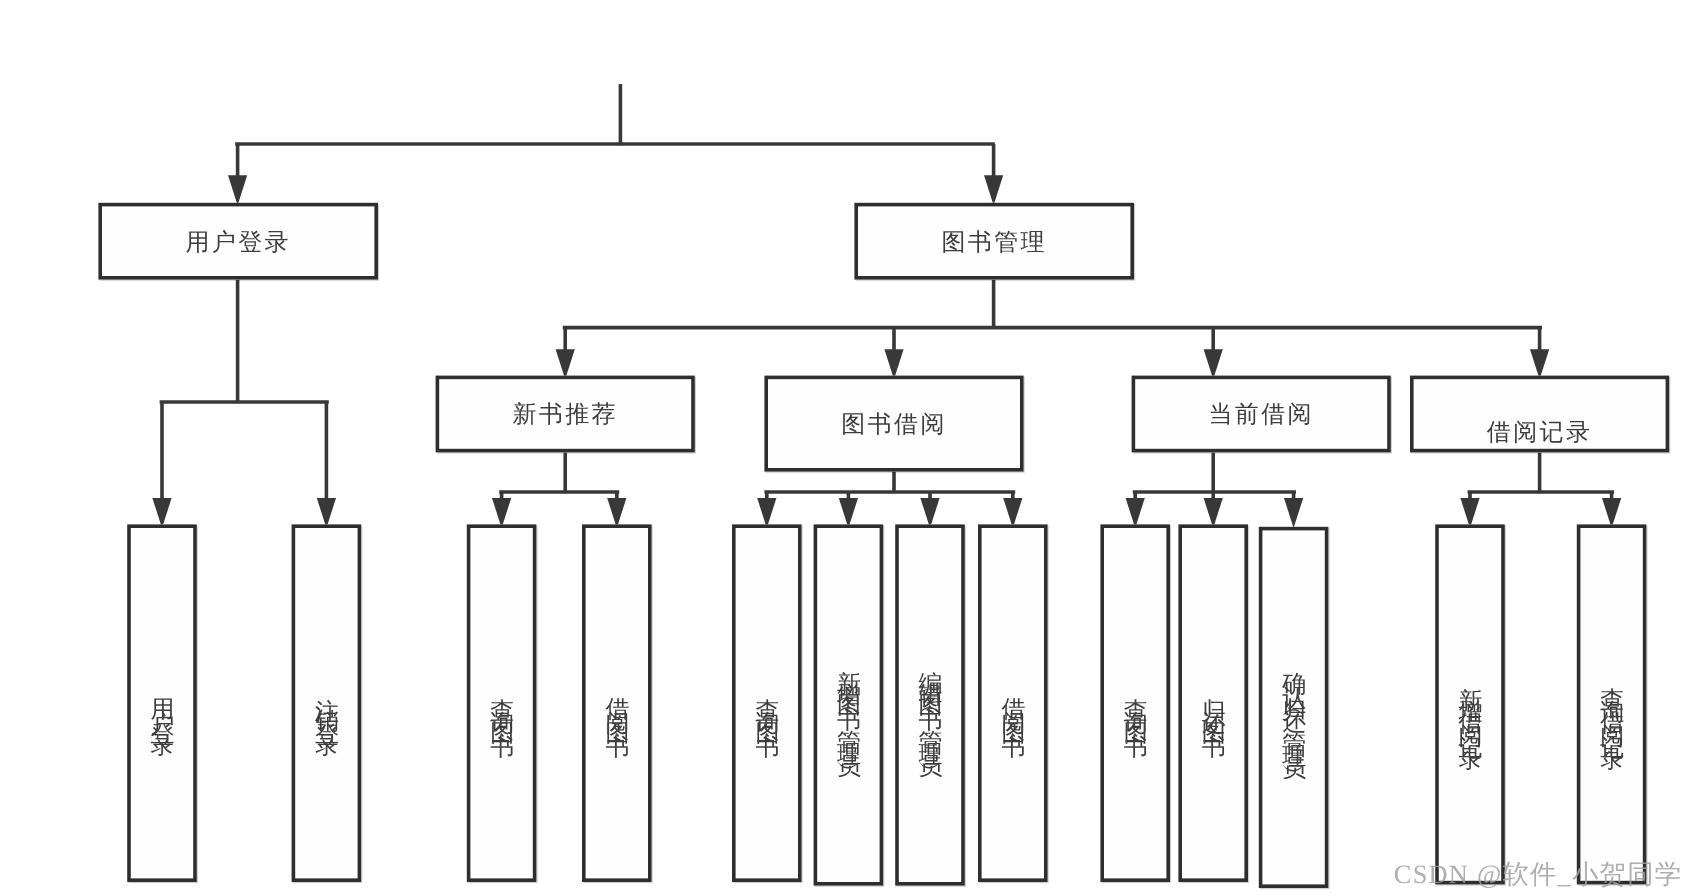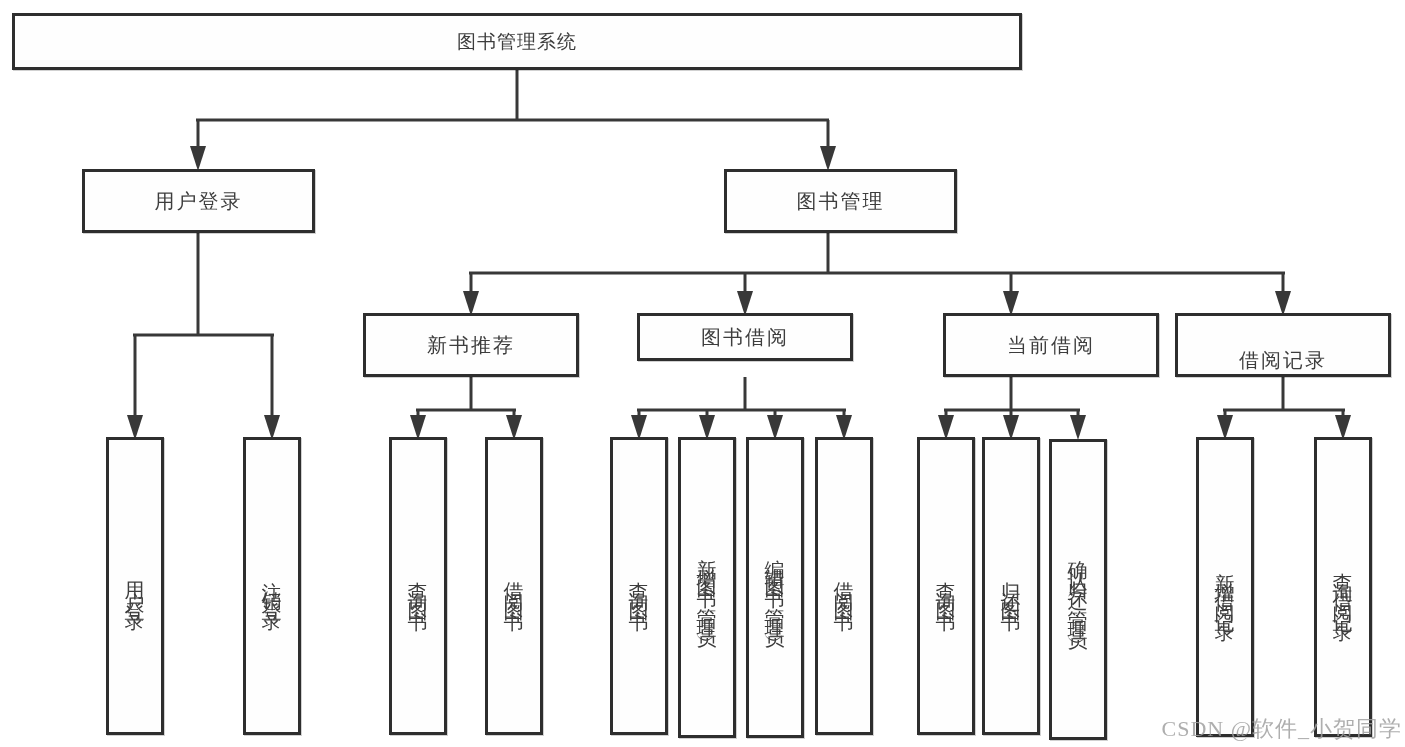--- a/index.html
+++ b/index.html
@@ -95,35 +95,32 @@
       <line x1="1011" y1="410" x2="1011" y2="428" stroke="#383838" stroke-width="3"></line>
       <polygon points="1003,415 1019,415 1011,440" fill="#383838"></polygon>
       <line x1="1078" y1="410" x2="1078" y2="428" stroke="#383838" stroke-width="3"></line>
       <polygon points="1070,415 1086,415 1078,440" fill="#383838"></polygon>
       <line x1="1225" y1="410" x2="1225" y2="428" stroke="#383838" stroke-width="3"></line>
       <polygon points="1217,415 1233,415 1225,440" fill="#383838"></polygon>
       <line x1="1343" y1="410" x2="1343" y2="428" stroke="#383838" stroke-width="3"></line>
       <polygon points="1335,415 1351,415 1343,440" fill="#383838"></polygon>
     </svg>
 
-  <div class="node root" style="left:12px;top:13px;width:1010px;height:57px;">
-    <span>图书管理系统</span>
-  </div>
 
   <div class="node h" style="left:82px;top:169px;width:233px;height:64px;">
     <span>用户登录</span>
   </div>
-  <div class="node h" style="left:712px;top:169px;width:233px;height:64px;margin-left:12px;">
+  <div class="node h" style="left:712px;top:169px;width:233px;height:64px;">
     <span>图书管理</span>
   </div>
 
   <div class="node h" style="left:363px;top:313px;width:216px;height:64px;">
     <span>新书推荐</span>
   </div>
-  <div class="node h" style="left:637px;top:313px;width:216px;height:48px;font-family:Liberation Mono, monospace;">
+  <div class="node h" style="left:637px;top:313px;width:216px;height:80px;font-family:Liberation Mono, monospace;">
     <span>图书借阅</span>
   </div>
   <div class="node h" style="left:903px;top:313px;width:216px;height:64px;margin-left:40px;">
     <span>当前借阅</span>
   </div>
   <div class="node h" style="left:1175px;top:313px;width:216px;height:64px;align-items:flex-end;">
     <span>借阅记录</span>
   </div>
 
   <div class="node" style="left:106px;top:437px;width:58px;height:298px;">

